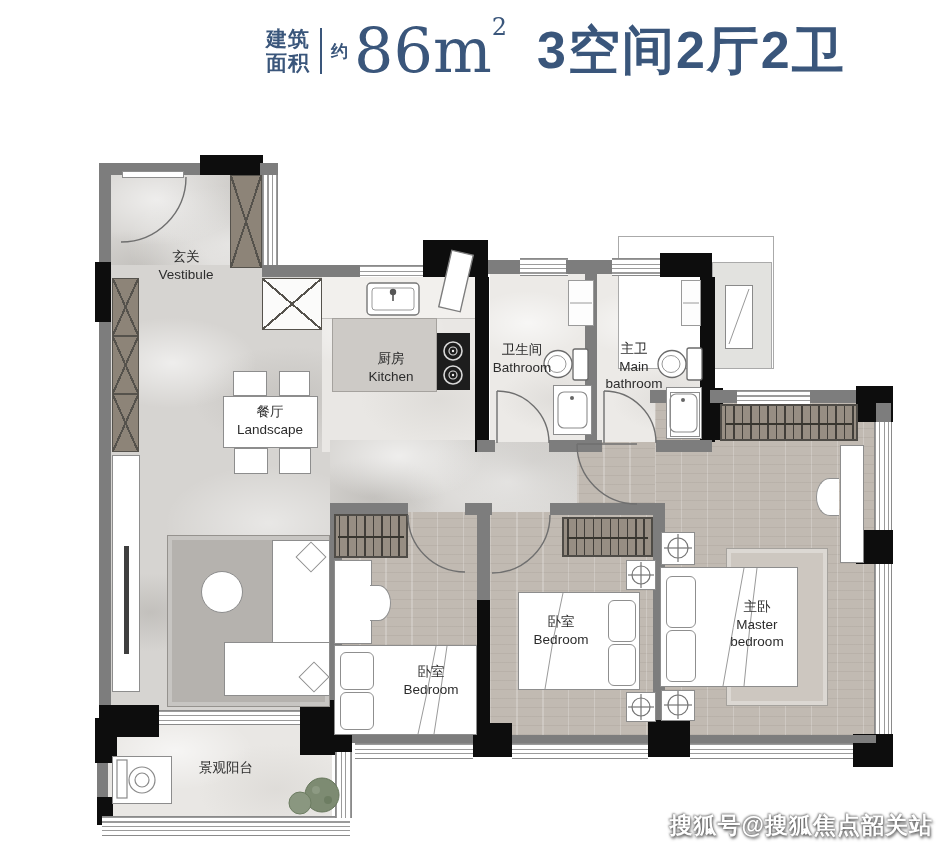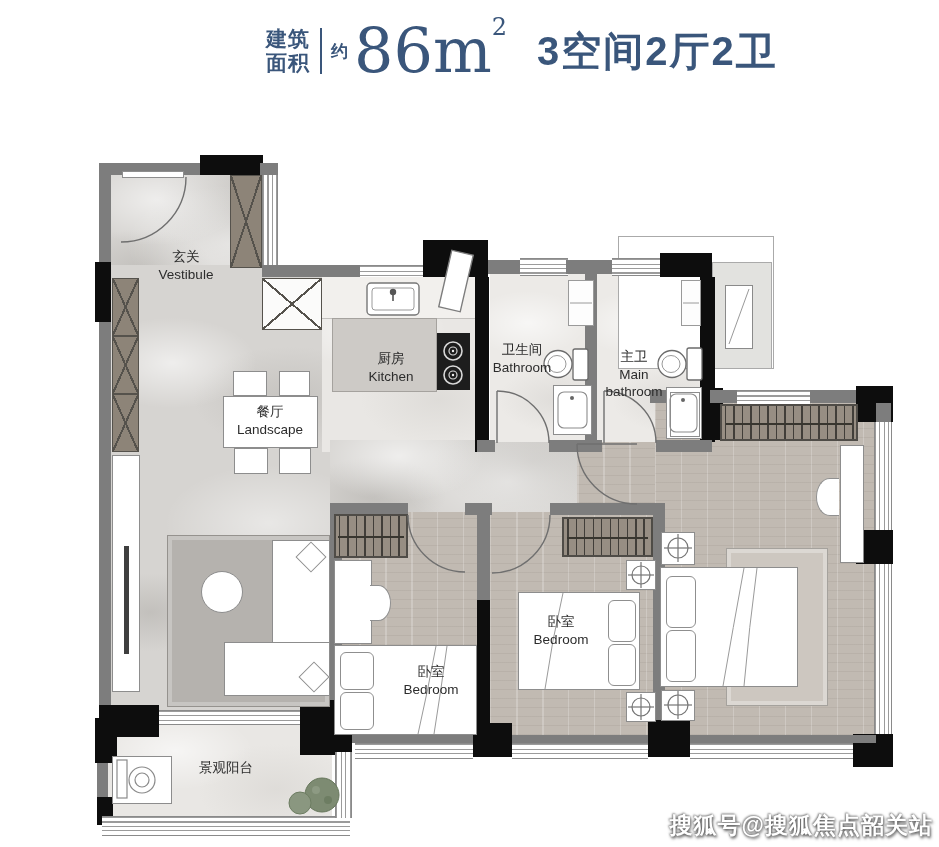--- a/index.html
+++ b/index.html
@@ -6,21 +6,21 @@
   #stage{position:relative;width:939px;height:847px;background:#fff;overflow:hidden;
          font-family:"Liberation Sans", sans-serif;}
   .abs{position:absolute;}
   
   #header{position:absolute;left:266px;top:14px;height:74px;display:flex;align-items:center;}
   .hdr-stack{display:flex;flex-direction:column;line-height:1.12;font-weight:bold;font-size:21px;letter-spacing:1px;}
   .hdr-div{width:2px;height:46px;margin:0 9px 0 10px;}
   .hdr-approx{font-size:17px;margin-right:6px;font-weight:bold;}
   .hdr-value{font-family:"DejaVu Serif", serif;font-size:62px;line-height:1;}
   .hdr-sup{font-family:"DejaVu Serif", serif;font-size:24px;vertical-align:super;position:relative;top:-24px;}
-  .hdr-layout{font-size:40px;font-weight:bold;letter-spacing:2px;margin-left:30px;}
+  .hdr-layout{font-size:52px;font-weight:bold;letter-spacing:2px;margin-left:30px;}
   
   .marble{position:absolute;background-color:#d6d4d1;
     background-image:radial-gradient(ellipse 130px 70px at 28% 22%, rgba(255,255,255,.6), transparent 65%),
                      radial-gradient(ellipse 160px 90px at 72% 58%, rgba(255,255,255,.45), transparent 65%),
                      radial-gradient(ellipse 110px 60px at 18% 78%, rgba(158,155,150,.35), transparent 65%),
                      radial-gradient(ellipse 150px 80px at 82% 30%, rgba(160,157,152,.3), transparent 65%);}
   .marble-light{position:absolute;background-color:#e9e7e4;
     background-image:radial-gradient(ellipse 120px 60px at 30% 30%, rgba(255,255,255,.6), transparent 65%),
                      radial-gradient(ellipse 120px 70px at 75% 70%, rgba(190,187,182,.25), transparent 65%);}
   .bathfloor{position:absolute;background-color:#eceae7;
@@ -329,34 +329,38 @@
     <div>Vestibule</div>
   </div>
   <div class="room-label" style="left:391px;top:368px;width:80px;">
     <div>厨房</div>
     <div>Kitchen</div>
   </div>
   <div class="room-label" style="left:522px;top:359px;width:82px;">
     <div>卫生间</div>
     <div>Bathroom</div>
   </div>
-  <div class="room-label" style="left:634px;top:366px;width:84px;margin-top:8px;">
+  <div class="room-label" style="left:634px;top:366px;width:84px;">
     <div>主卫</div>
     <div>Main bathroom</div>
   </div>
   <div class="room-label" style="left:270px;top:421px;width:90px;">
     <div>餐厅</div>
     <div>Landscape</div>
   </div>
   <div class="room-label" style="left:431px;top:681px;width:80px;">
     <div>卧室</div>
     <div>Bedroom</div>
   </div>
   <div class="room-label" style="left:561px;top:631px;width:80px;">
     <div>卧室</div>
     <div>Bedroom</div>
   </div>
+  <div class="room-label" style="left:757px;top:624px;width:80px;">
+    <div>主卧</div>
+    <div>Master bedroom</div>
+  </div>
   <div class="room-label" style="left:226px;top:768px;width:92px;">
     <div>景观阳台</div>
   </div>
 
   <div id="watermark">搜狐号@搜狐焦点韶关站</div>
 </div>
 
 </body></html>

